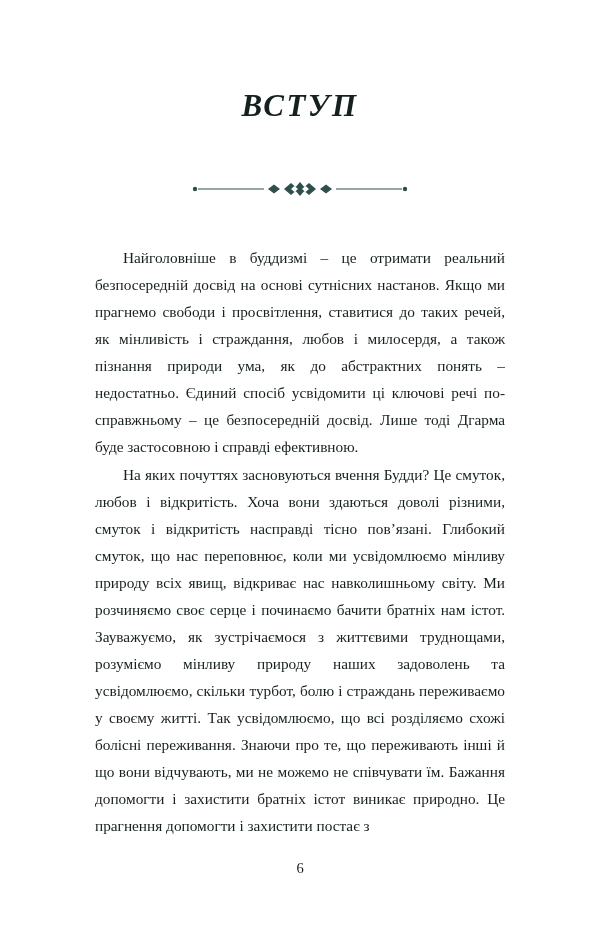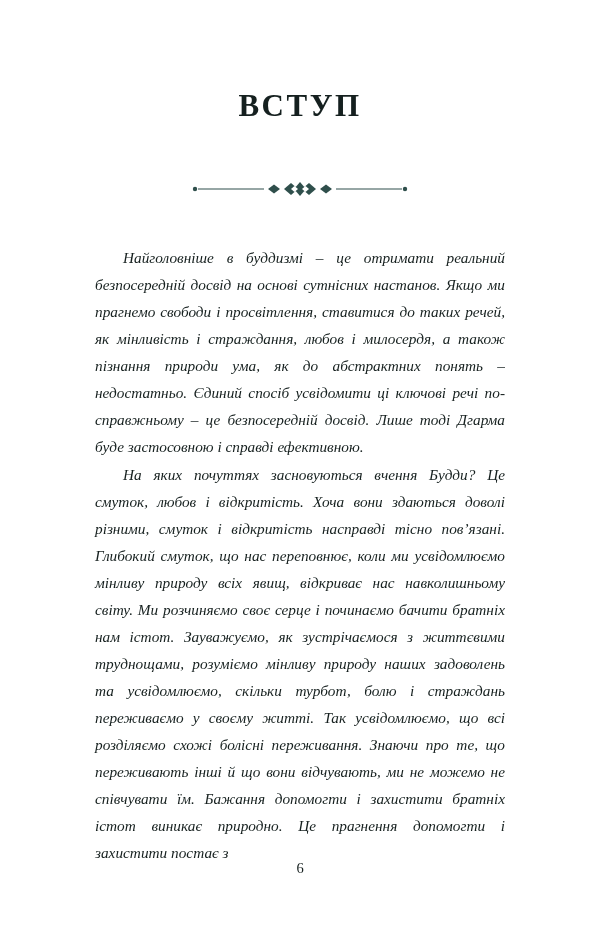--- a/index.html
+++ b/index.html
@@ -23,20 +23,21 @@
   }
   .chapter-title {
     margin: 0;
     padding-top: 88px;
     text-align: center;
     font-size: 31px;
     font-weight: bold;
     letter-spacing: 2.5px;
     color: #15201f;
     font-family: "Liberation Serif", serif;
+    font-style: italic;
   }
   .ornament {
     margin-top: 52px;
     height: 26px;
     display: flex;
     align-items: center;
     justify-content: center;
     color: #2f4f4c;
   }
   .ornament svg {
@@ -47,21 +48,20 @@
     font-size: 15.3px;
     line-height: 1.77;
     text-align: justify;
     color: #16201f;
     font-family: "Liberation Serif", serif;
     hyphens: none;
   }
   .body-text p {
     margin: 0;
     text-indent: 28px;
-    font-style: italic;
   }
   .page-number {
     position: absolute;
     left: 0;
     right: 0;
     bottom: 58px;
     text-align: center;
     font-size: 14.5px;
     color: #16201f;
     font-family: "Liberation Serif", serif;

